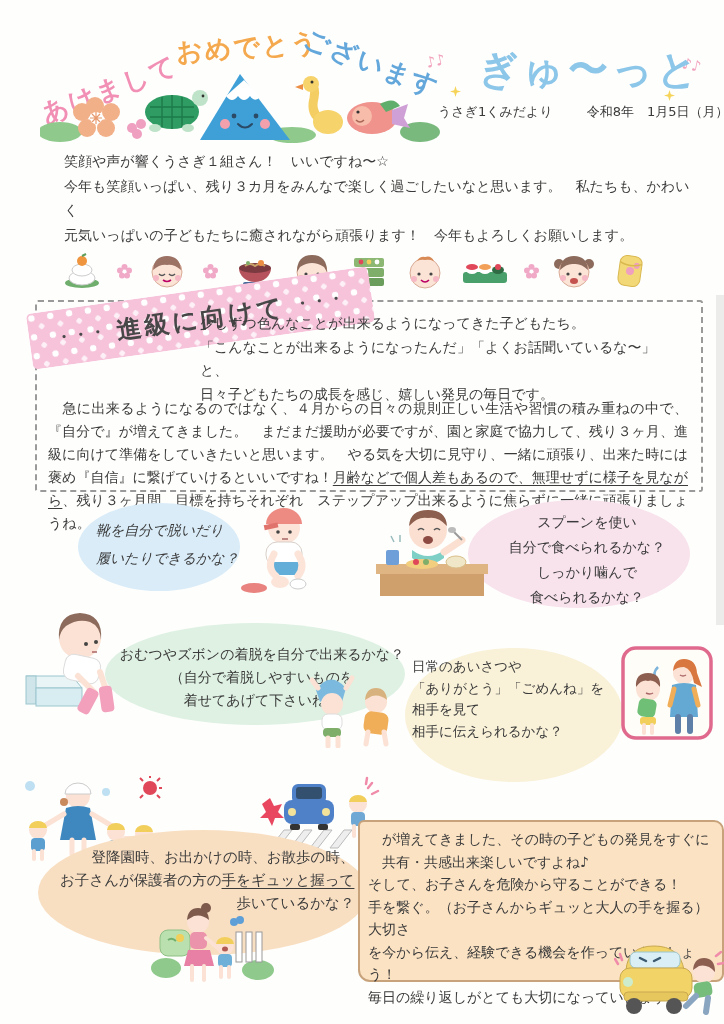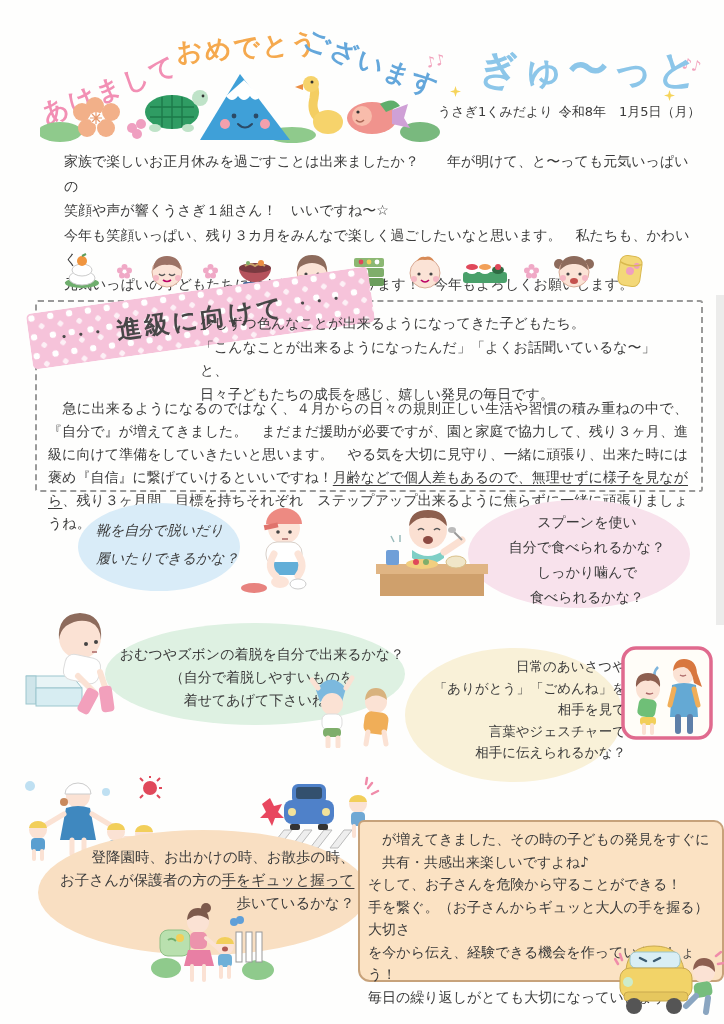--- a/index.html
+++ b/index.html
@@ -10,21 +10,21 @@
   .greet{position:absolute;font-weight:700;letter-spacing:2px;font-size:26px;white-space:nowrap;}
   .greet1{left:38px;top:72px;color:#f28fb4;transform:rotate(-21deg);}
   .greet2{left:176px;top:30px;color:#f5a94e;transform:rotate(-4deg);}
   .greet3{left:300px;top:46px;color:#64a7db;transform:rotate(21deg);}
   
   .title{position:absolute;left:478px;top:42px;font-size:40px;font-weight:700;color:#8cc6e9;
          letter-spacing:4px;white-space:nowrap;}
   .note{position:absolute;color:#f2a3bd;font-size:15px;font-weight:700;}
   .star4{position:absolute;background:#f6d45a;
          clip-path:polygon(50% 0,62% 38%,100% 50%,62% 62%,50% 100%,38% 62%,0 50%,38% 38%);}
-  .subtitle{position:absolute;left:438px;top:103px;width:280px;display:flex;gap:6px;
+  .subtitle{position:absolute;left:438px;top:103px;width:280px;display:flex;gap:34px;
             font-size:13px;color:#3b3b3b;white-space:nowrap;}
   
   .intro{position:absolute;left:64px;top:149px;width:632px;font-size:14px;line-height:24.5px;}
   
   .deco-row{position:absolute;left:62px;top:246px;width:588px;height:50px;display:flex;
             align-items:center;justify-content:space-between;}
   
   .dashed-box{position:absolute;left:35px;top:300px;width:664px;height:188px;
               border:2px dashed #9a9a9a;border-radius:3px;}
   .ribbon{position:absolute;left:28px;top:290px;width:345px;height:56px;
@@ -43,21 +43,21 @@
   .ul{text-decoration:underline;text-underline-offset:3px;}
   
   .bubble{position:absolute;border-radius:50%;}
   .b-shoes{left:78px;top:503px;width:162px;height:88px;background:#d9ecf8;}
   .b-shoes-text{position:absolute;left:96px;top:516px;font-size:14px;line-height:28px;white-space:nowrap;font-style:italic;}
   .b-spoon{left:468px;top:500px;width:222px;height:108px;background:#f8e2ec;}
   .b-spoon-text{position:absolute;left:492px;top:510px;width:190px;font-size:14px;line-height:25px;text-align:center;white-space:nowrap;}
   .b-clothes{left:105px;top:623px;width:300px;height:102px;background:#def1e2;}
   .b-clothes-text{position:absolute;left:112px;top:643px;width:300px;font-size:14px;line-height:23px;text-align:center;white-space:nowrap;}
   .b-greet{left:405px;top:648px;width:218px;height:134px;background:#f9f1d8;}
-  .b-greet-text{position:absolute;left:412px;top:656px;width:214px;font-size:13.5px;line-height:21.5px;text-align:right;white-space:nowrap;}
+  .b-greet-text{position:absolute;left:412px;top:656px;width:214px;font-size:13.5px;line-height:21.5px;text-align:left;white-space:nowrap;}
   .b-walk{left:38px;top:830px;width:330px;height:125px;background:#f9dfc2;}
   .b-walk-text{position:absolute;left:60px;top:846px;font-size:14.5px;line-height:23px;white-space:nowrap;text-align:right;}
   
   .hands-box{position:absolute;left:358px;top:820px;width:362px;height:158px;background:#fbe2c3;
              border:2px solid #c7a27a;border-radius:6px 10px 8px 12px;}
   .hands-box-text{position:absolute;left:368px;top:828px;width:348px;font-size:14px;line-height:22.5px;}
   .scan-edge{position:absolute;right:0;top:295px;width:8px;height:330px;background:#dcdcdc;opacity:.55;}
   svg{display:block;}
 </style>
 </head>
@@ -128,21 +128,20 @@
   <div class="note" style="left:682px;top:56px;transform:rotate(12deg)">♪♪</div>
   <div class="star4" style="left:450px;top:86px;width:11px;height:11px"></div>
   <div class="star4" style="left:664px;top:90px;width:11px;height:11px"></div>
   <div class="title">ぎゅ〜っと</div>
   <div class="subtitle">
     <span>うさぎ1くみだより</span>
     <span>令和8年　1月5日（月）</span>
   </div>
 
   <div class="intro">
-    <div>家族で楽しいお正月休みを過ごすことは出来ましたか？　　年が明けて、と〜っても元気いっぱいの</div>
     <div>笑顔や声が響くうさぎ１組さん！　いいですね〜☆</div>
     <div>今年も笑顔いっぱい、残り３カ月をみんなで楽しく過ごしたいなと思います。　私たちも、かわいく</div>
     <div>元気いっぱいの子どもたちに癒されながら頑張ります！　今年もよろしくお願いします。</div>
   </div>
 
   <div class="deco-row">
     <svg width="40" height="38" viewBox="0 0 40 38">
       <ellipse cx="20" cy="31" rx="17" ry="5" fill="#6fae6d"></ellipse>
       <ellipse cx="20" cy="26" rx="13" ry="7" fill="#fff" stroke="#ccc"></ellipse>
       <ellipse cx="20" cy="18" rx="10" ry="6" fill="#fff" stroke="#ccc"></ellipse>
@@ -336,21 +335,20 @@
     <path d="M59 32 Q60 20 70 20 Q80 20 81 32 Q74 26 66 28 Z" fill="#d8b27e"></path>
     <rect x="58" y="44" width="24" height="22" rx="7" fill="#f0ae58" transform="rotate(8 70 55)"></rect>
     <path d="M62 64 l-2 12 M78 64 l2 12" stroke="#fbe2d4" stroke-width="5" stroke-linecap="round"></path>
   </svg>
 
   <div class="bubble b-greet"></div>
   <div class="b-greet-text">
     <div>日常のあいさつや</div>
     <div>「ありがとう」「ごめんね」を</div>
     <div>相手を見て</div>
-    <div>言葉やジェスチャーで</div>
     <div>相手に伝えられるかな？</div>
   </div>
   <svg class="abs" style="left:620px;top:645px" width="94" height="96" viewBox="0 0 94 96">
     <rect x="3" y="3" width="88" height="90" rx="13" fill="#fffdf8" stroke="#e06a8e" stroke-width="3.5"></rect>
     <path d="M38 22 q-6 6 -2 12 M70 44 q6 6 2 12" stroke="#7db4dc" stroke-width="2.5" fill="none"></path>
     <circle cx="28" cy="44" r="12" fill="#fbe2d4"></circle>
     <path d="M16 42 Q15 28 28 28 Q41 28 40 42 Q34 34 28 36 Q22 34 16 42 Z" fill="#8d5f50"></path>
     <path d="M26 48 q4 2 7 0" stroke="#a66" stroke-width="1.5" fill="none"></path>
     <rect x="18" y="54" width="18" height="18" rx="5" fill="#6fbf77" transform="rotate(10 27 63)"></rect>
     <rect x="20" y="72" width="16" height="8" rx="3" fill="#f2cf5a"></rect>

